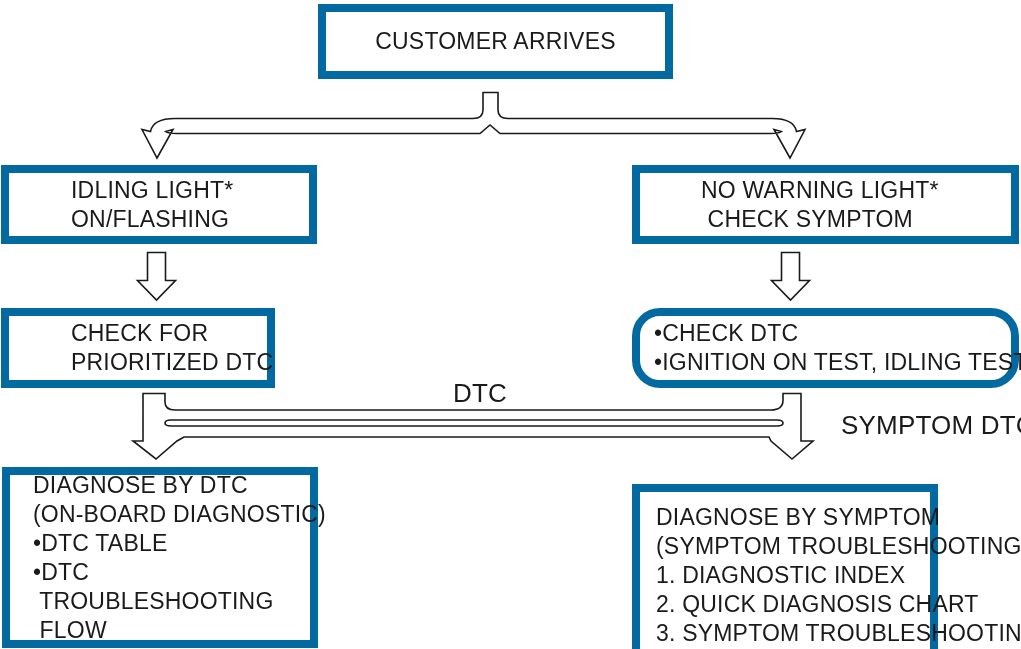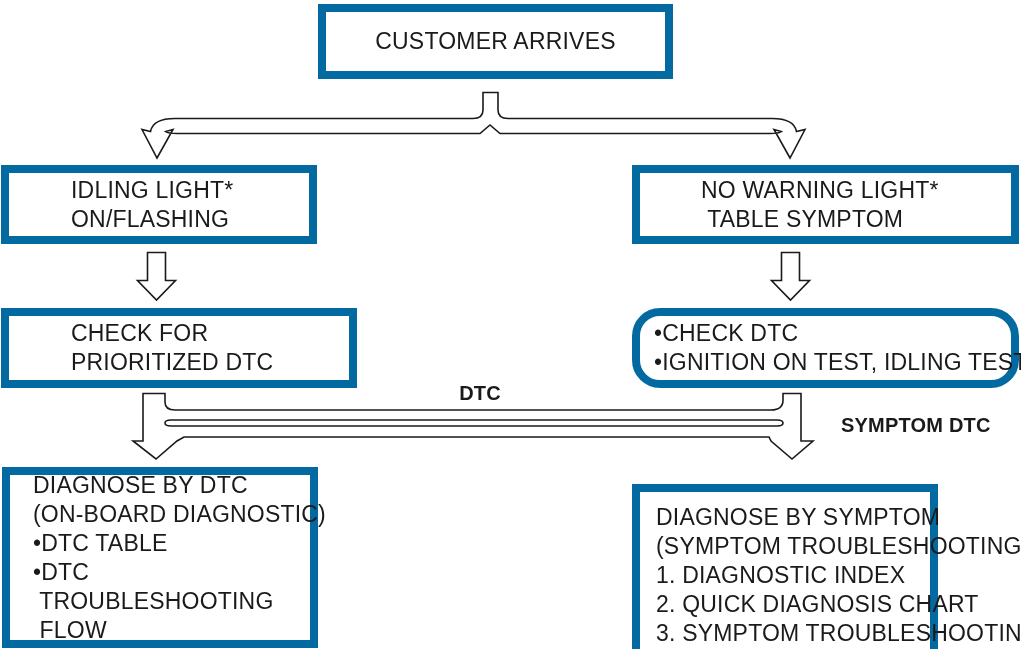--- a/index.html
+++ b/index.html
@@ -35,31 +35,30 @@
     font-size: 23px;
     line-height: 29px;
     letter-spacing: 0.2px;
   }
   .node-label {
     white-space: pre;
   }
   .node-customer   { left: 318px; top: 4px;   width: 355px; height: 75px;  align-items: center; }
   .node-warn       { left: 1px;   top: 165px; width: 316px; height: 79px;  padding-left: 62px; }
   .node-nowarn     { left: 632px; top: 165px; width: 387px; height: 79px;  padding-left: 61px; }
-  .node-checkprio  { left: 1px;   top: 308px; width: 356px; height: 80px;  padding-left: 62px; }
+  .node-checkprio  { left: 1px;   top: 308px; width: 274px; height: 80px;  padding-left: 62px; }
   .node-checkdtc   { left: 632px; top: 308px; width: 387px; height: 80px;  padding-left: 14px; border-radius: 28px; }
   .node-diagdtc    { left: 2px;   top: 467px; width: 316px; height: 181px; padding-left: 23px; }
   .node-diagsym    { left: 632px; top: 484px; width: 306px; height: 182px; padding-left: 16px; }
   .edge-label {
     position: absolute;
-    font-size: 20px;
+    font-size: 26px;
     line-height: 24px;
     letter-spacing: 0.2px;
     white-space: pre;
-    font-weight: bold;
   }
   .edge-label-dtc        { left: 430px; top: 381px; width: 100px; text-align: center; }
   .edge-label-withoutdtc { left: 841px; top: 413px; }
 </style>
 </head>
 <body>
 
 <div class="canvas">
 
   <svg class="arrow-layer" width="1021" height="649" viewBox="0 0 1021 649" fill="none" xmlns="http://www.w3.org/2000/svg">
@@ -88,21 +87,21 @@
     <span class="node-label">CUSTOMER ARRIVES</span>
   </div>
 
   <div class="node node-warn">
     <span class="node-label">IDLING LIGHT*
 ON/FLASHING</span>
   </div>
 
   <div class="node node-nowarn">
     <span class="node-label">NO WARNING LIGHT*
- TABLE SYMPTOM</span>
+ CHECK SYMPTOM</span>
   </div>
 
   <div class="node node-checkprio">
     <span class="node-label">CHECK FOR
 PRIORITIZED DTC</span>
   </div>
 
   <div class="node node-checkdtc">
     <span class="node-label">•CHECK DTC
 •IGNITION ON TEST, IDLING TEST</span>

